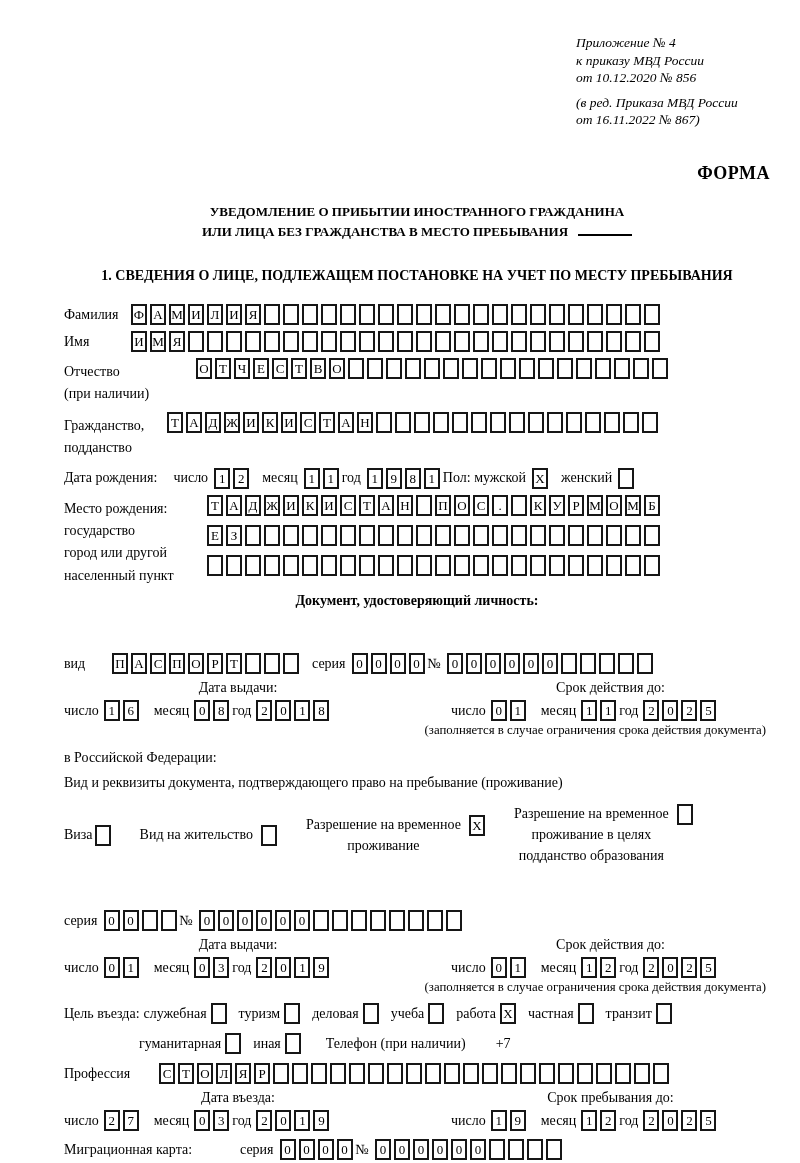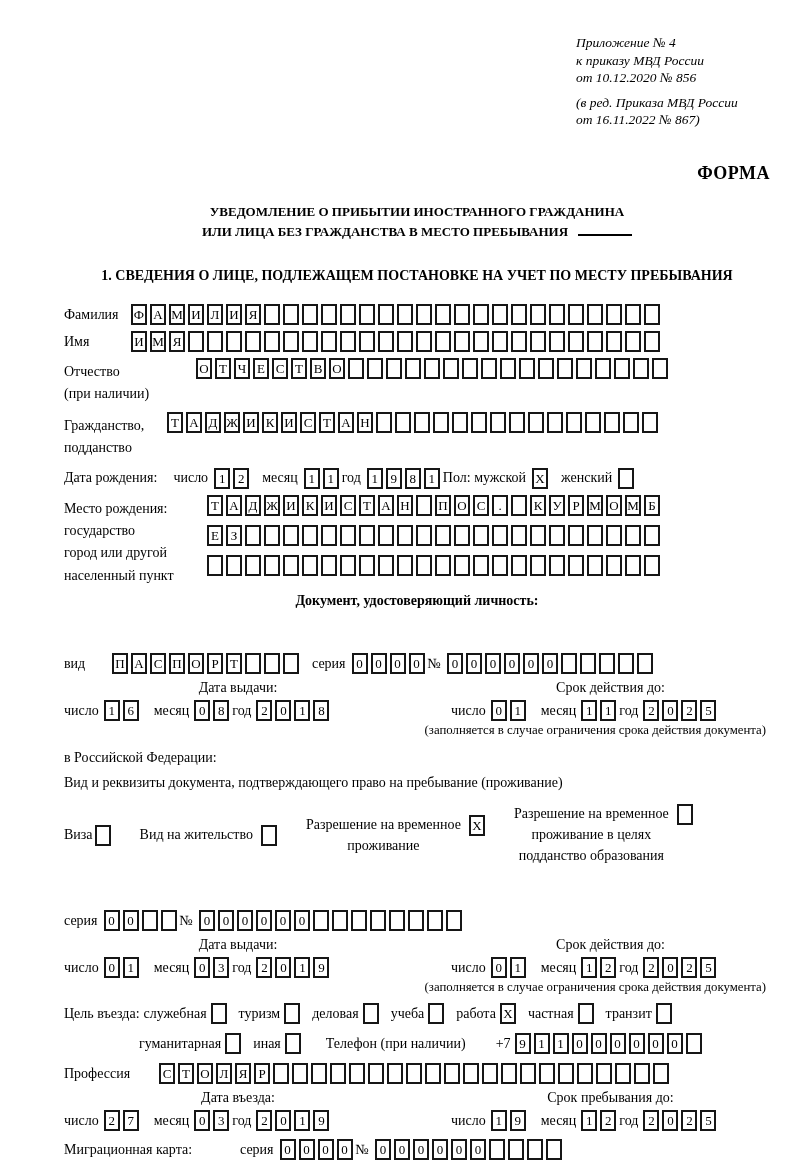--- a/index.html
+++ b/index.html
@@ -262,21 +262,20 @@
     <span class="cells"><span class="cell"></span></span>
   </div>
 
   <div class="purpose-row indent">
     <span class="opt first">гуманитарная</span>
     <span class="cells"><span class="cell"></span></span>
     <span class="opt">иная</span>
     <span class="cells"><span class="cell"></span></span>
     <span class="opt" style="margin-left:22px;">Телефон (при наличии)</span>
     <span class="opt" style="margin-left:26px;">+7</span>
-    <span class="cells"><span class="cell">9</span><span class="cell">1</span><span class="cell">1</span><span class="cell">0</span><span class="cell">0</span><span class="cell">0</span><span class="cell">0</span><span class="cell">0</span><span class="cell">0</span><span class="cell"></span></span>
   </div>
 
   <div class="frow">
     <div class="flabel" style="width:95px;">Профессия</div>
     <span class="cells"><span class="cell">С</span><span class="cell">Т</span><span class="cell">О</span><span class="cell">Л</span><span class="cell">Я</span><span class="cell">Р</span><span class="cell"></span><span class="cell"></span><span class="cell"></span><span class="cell"></span><span class="cell"></span><span class="cell"></span><span class="cell"></span><span class="cell"></span><span class="cell"></span><span class="cell"></span><span class="cell"></span><span class="cell"></span><span class="cell"></span><span class="cell"></span><span class="cell"></span><span class="cell"></span><span class="cell"></span><span class="cell"></span><span class="cell"></span><span class="cell"></span><span class="cell"></span></span>
   </div>
 
   <div class="dates">
     <div class="dcol-left">
       <div class="dheading">Дата въезда:</div>

